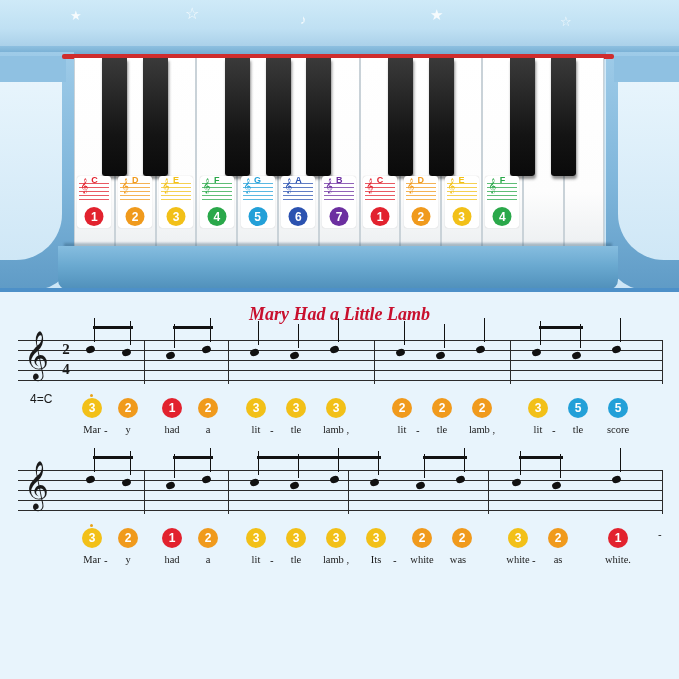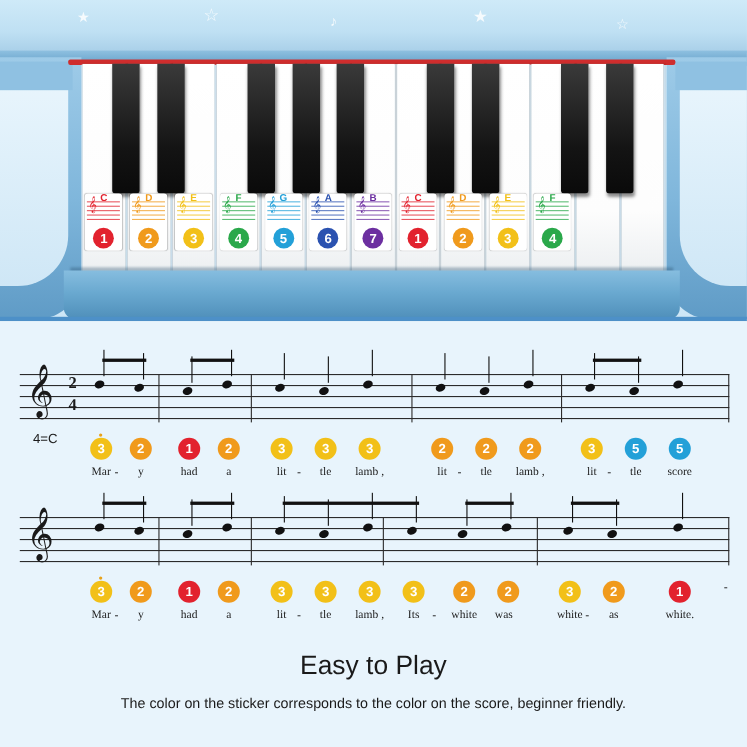--- a/index.html
+++ b/index.html
@@ -392,20 +392,21 @@
       </div>
     </div>
 
   <div class="shelf-shadow"></div>
   <div class="key-shelf"></div>
 </div>
 
 <div id="divider"></div>
 
 <div id="score-section">
+  <div id="score-title">Mary Had a Little Lamb</div>
 
   <div class="staff-block" id="staff-block-1" style="top:48px;">
     <div class="staff">
       <div class="line" style="top:0px"></div>
       <div class="line" style="top:10px"></div>
       <div class="line" style="top:20px"></div>
       <div class="line" style="top:30px"></div>
       <div class="line" style="top:40px"></div>
       <span class="clef">𝄞</span>
       <span class="timesig" style="top:-1px">2</span>
@@ -603,15 +604,13 @@
       <div class="lyric" style="left: 510px; top: 84px;">as</div>
       <div class="numcircle" style="left: 590px; top: 58px; background: rgb(226, 34, 46);">1</div>
       <div class="lyric" style="left: 570px; top: 84px;">white.</div>
       <div class="dash" style="left: 86px; top: 84px;">-</div>
       <div class="dash" style="left: 252px; top: 84px;">-</div>
       <div class="dash" style="left: 375px; top: 84px;">-</div>
       <div class="dash" style="left: 514px; top: 84px;">-</div>
       <div class="dash" style="left: 640px; top: 58px;">-</div>
     </div>
 
-  <div id="easy-to-play">Easy to Play</div>
-  <div id="easy-caption">The color on the sticker corresponds to the color on the score, beginner friendly.</div>
 </div>
 
 </body></html>

